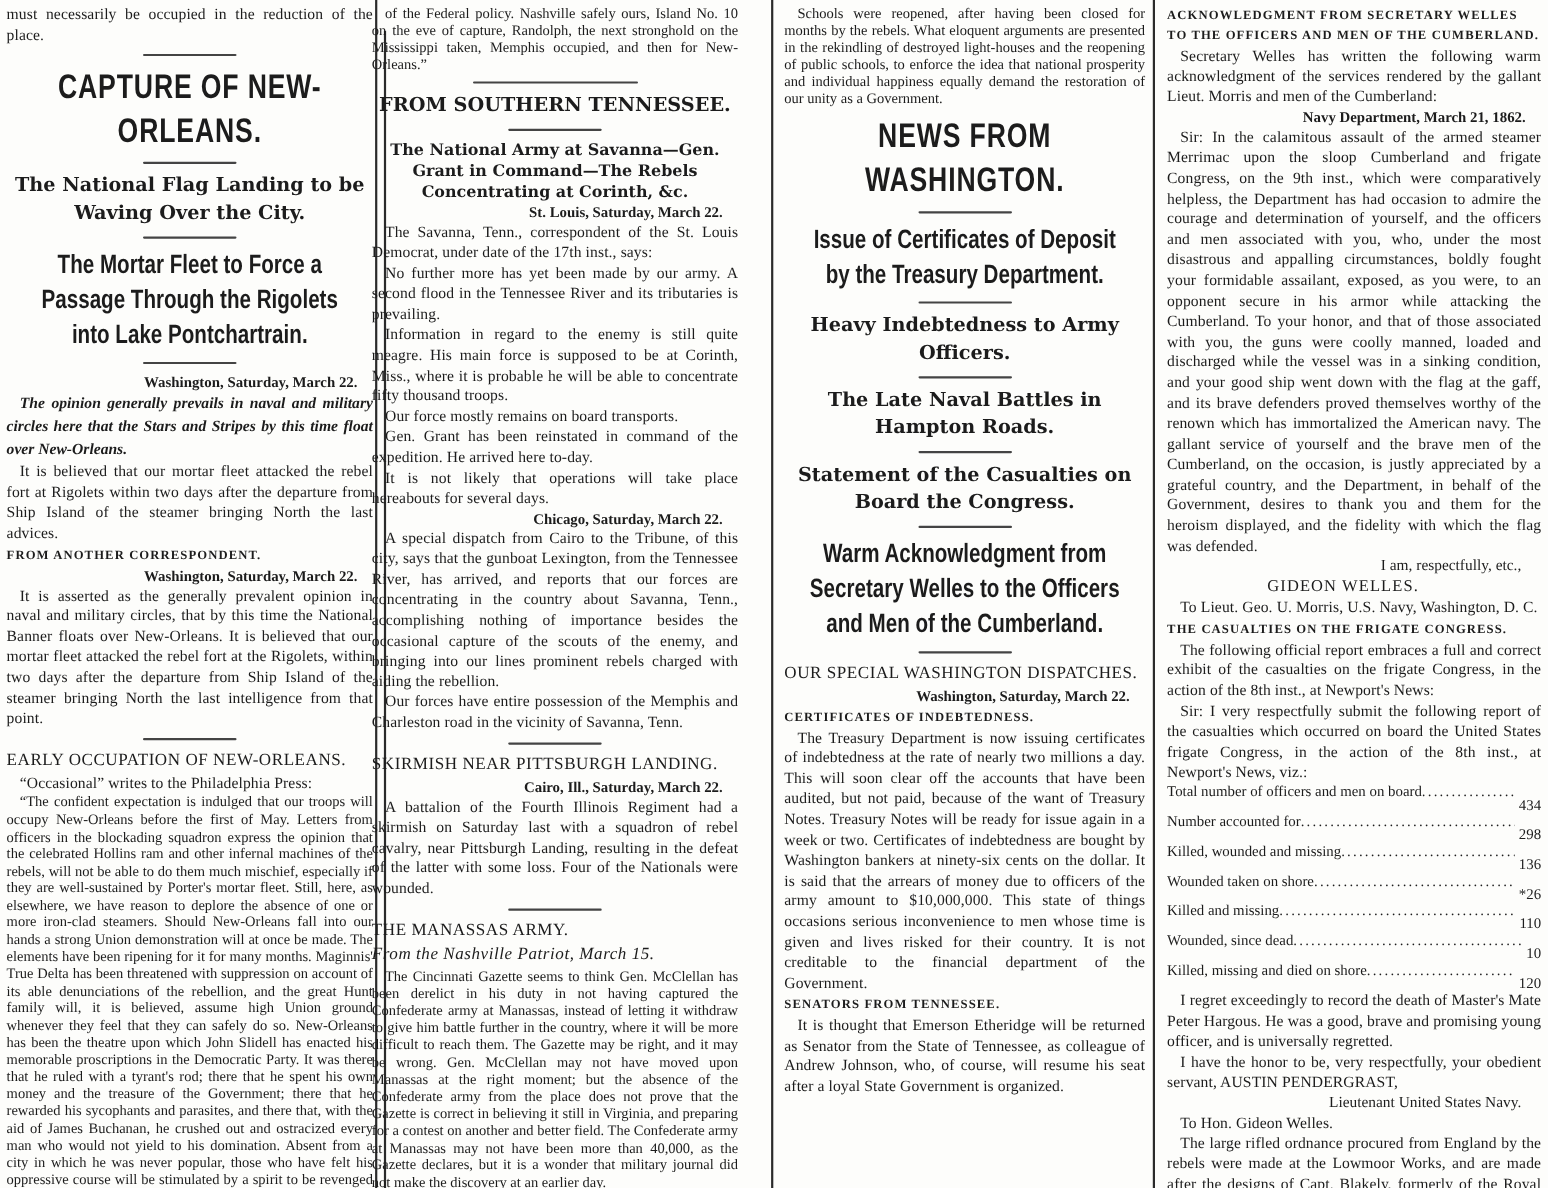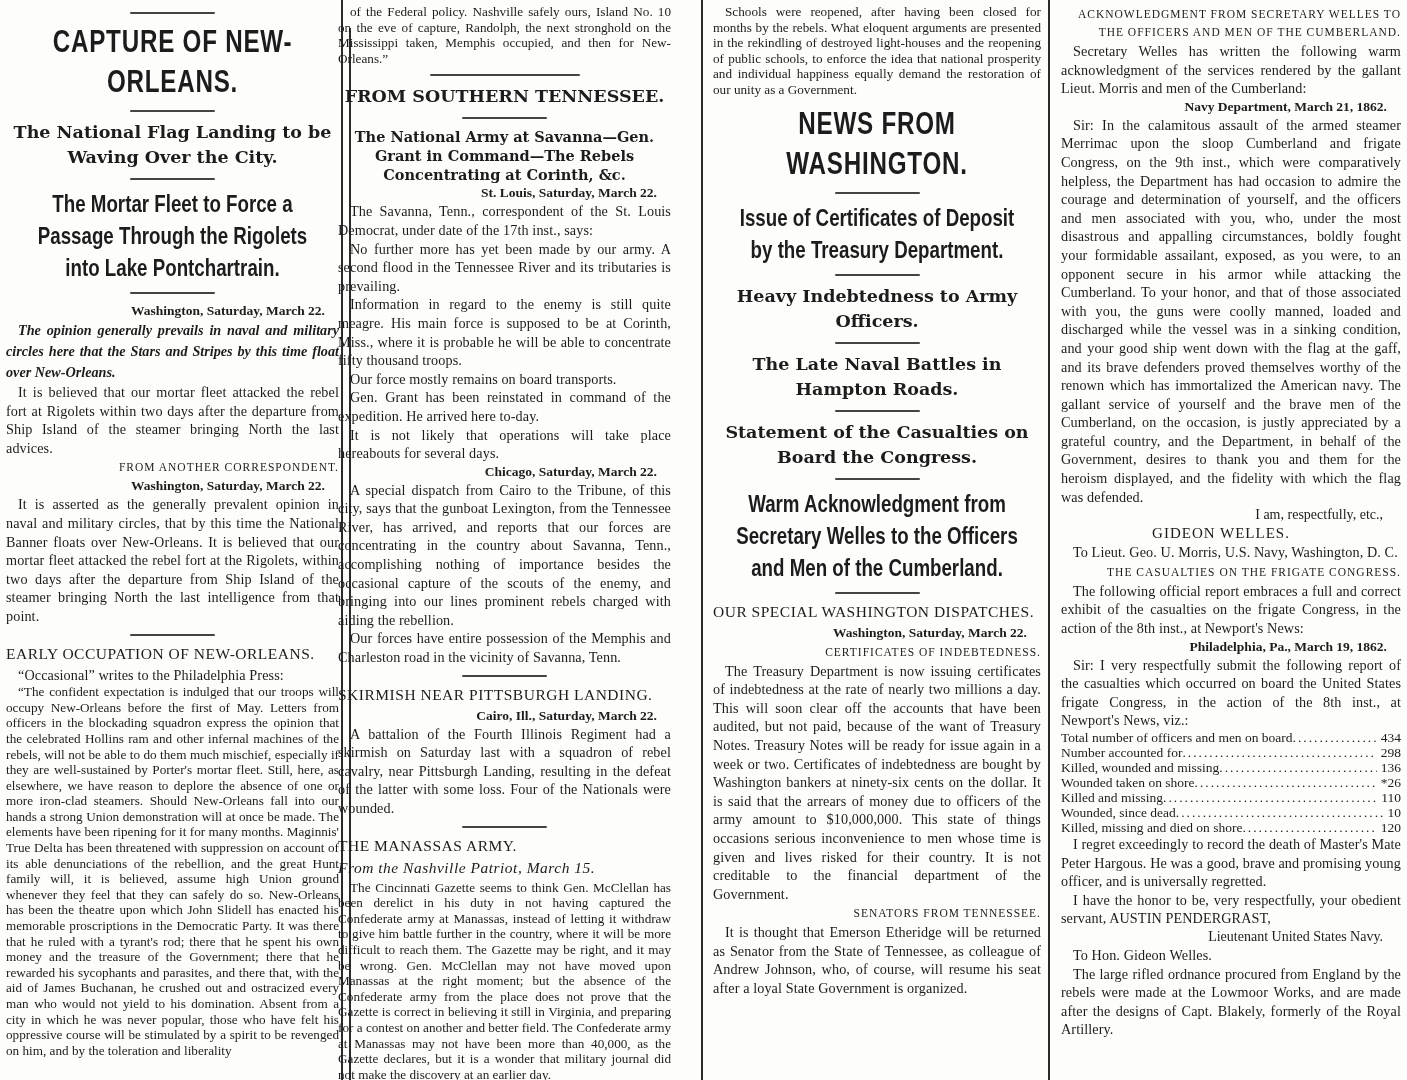--- a/index.html
+++ b/index.html
@@ -51,21 +51,21 @@
   }
   .head-m {
     font-family: "DejaVu Serif", serif; font-weight: bold;
     text-align: center; font-size: 14.5px; line-height: 19px;
   }
   .head-caps {
     font-family: "Liberation Serif", serif; text-align: left;
     font-size: 15.5px; line-height: 20px; letter-spacing: 0.5px; margin: 2px 0;
   }
   .head-sc {
-    font-family: "Liberation Serif", serif; font-weight: normal; text-align: right;
+    font-family: "Liberation Serif", serif; font-weight: bold; text-align: left;
     font-size: 11.5px; letter-spacing: 1px; line-height: 18px; margin: 1px 0;
   }
   .dateline {
     font-family: "Liberation Serif", serif; font-weight: bold; text-align: right;
     font-size: 13.5px; line-height: 18px; padding-right: 14px;
   }
   .italic { font-style: italic; }
   .italic-lead {
     font-family: "Liberation Serif", serif; font-style: italic; font-weight: bold;
     font-size: 14.2px; line-height: 21px; text-align: justify; text-indent: 12px;
@@ -75,32 +75,33 @@
     border-radius: 1px;
   }
   .sep.wide { width: 150px; }
   .sig { text-align: right; font-family: "Liberation Serif", serif; font-size: 14px; line-height: 18px; padding-right: 18px; }
   .sig-name { text-align: center; font-size: 15px; letter-spacing: 1px; padding-right: 20px; line-height: 19px; font-family: "Liberation Serif", serif; }
   .tbl { font-family: "Liberation Serif", serif; font-size: 13.5px; line-height: 15px; }
   .tbl-row { display: flex; white-space: nowrap; }
   .tbl-row .lbl { flex: 0 0 auto; }
   .tbl-row .dots { flex: 1 1 auto; overflow: hidden; letter-spacing: 2px; }
   .tbl-row .dots::after { content: "................................................................................"; }
-  .tbl-row .val { flex: 0 0 auto; padding-left: 4px; }
+  .tbl-row .val { flex: 0 0 auto; padding-left: 4px; margin-top: 12px; }
 </style>
 </head>
 <body>
 
 <div class="page">
   <div class="rule r1"></div>
   <div class="rule r1b"></div>
   <div class="rule r2"></div>
   <div class="rule r3"></div>
 
   <div class="col c1">
+      <p class="body noind">must necessarily be occupied in the reduction of the place.</p>
       <div class="sep"></div>
       <div class="head-xl">CAPTURE OF NEW-ORLEANS.</div>
       <div class="sep"></div>
       <div class="head-l">The National Flag Landing to be Waving Over the City.</div>
       <div class="sep"></div>
       <div class="head-cond">The Mortar Fleet to Force a Passage Through the Rigolets into Lake Pontchartrain.</div>
       <div class="sep"></div>
       <div class="dateline">Washington, Saturday, March 22.</div>
       <p class="italic-lead">The opinion generally prevails in naval and military circles here that the Stars and Stripes by this time float over New-Orleans.</p>
       <p class="body">It is believed that our mortar fleet attacked the rebel fort at Rigolets within two days after the departure from Ship Island of the steamer bringing North the last advices.</p>
@@ -161,21 +162,20 @@
   <div class="col c4">
       <div class="head-sc">ACKNOWLEDGMENT FROM SECRETARY WELLES TO THE OFFICERS AND MEN OF THE CUMBERLAND.</div>
       <p class="body">Secretary Welles has written the following warm acknowledgment of the services rendered by the gallant Lieut. Morris and men of the Cumberland:</p>
       <div class="dateline">Navy Department, March 21, 1862.</div>
       <p class="body">Sir: In the calamitous assault of the armed steamer Merrimac upon the sloop Cumberland and frigate Congress, on the 9th inst., which were comparatively helpless, the Department has had occasion to admire the courage and determination of yourself, and the officers and men associated with you, who, under the most disastrous and appalling circumstances, boldly fought your formidable assailant, exposed, as you were, to an opponent secure in his armor while attacking the Cumberland. To your honor, and that of those associated with you, the guns were coolly manned, loaded and discharged while the vessel was in a sinking condition, and your good ship went down with the flag at the gaff, and its brave defenders proved themselves worthy of the renown which has immortalized the American navy. The gallant service of yourself and the brave men of the Cumberland, on the occasion, is justly appreciated by a grateful country, and the Department, in behalf of the Government, desires to thank you and them for the heroism displayed, and the fidelity with which the flag was defended.</p>
       <div class="sig">I am, respectfully, etc.,</div>
       <div class="sig-name">GIDEON WELLES.</div>
       <p class="body">To Lieut. Geo. U. Morris, U.S. Navy, Washington, D. C.</p>
       <div class="head-sc">THE CASUALTIES ON THE FRIGATE CONGRESS.</div>
       <p class="body">The following official report embraces a full and correct exhibit of the casualties on the frigate Congress, in the action of the 8th inst., at Newport's News:</p>
-      <div class="dateline">Philadelphia, Pa., March 19, 1862.</div>
       <p class="body">Sir: I very respectfully submit the following report of the casualties which occurred on board the United States frigate Congress, in the action of the 8th inst., at Newport's News, viz.:</p>
       <div class="tbl">
         <div class="tbl-row">
           <span class="lbl">Total number of officers and men on board</span>
           <span class="dots"></span>
           <span class="val">434</span>
         </div>
         <div class="tbl-row">
           <span class="lbl">Number accounted for</span>
           <span class="dots"></span>

